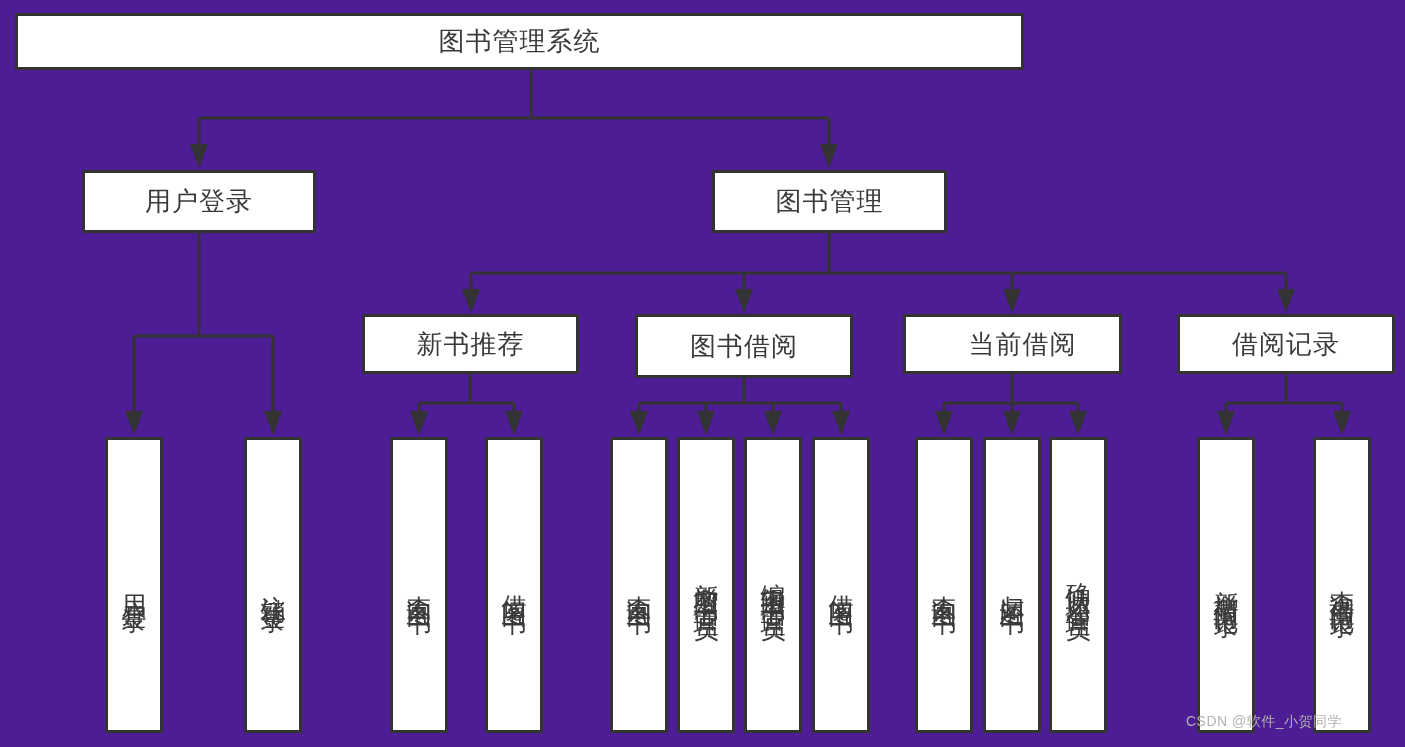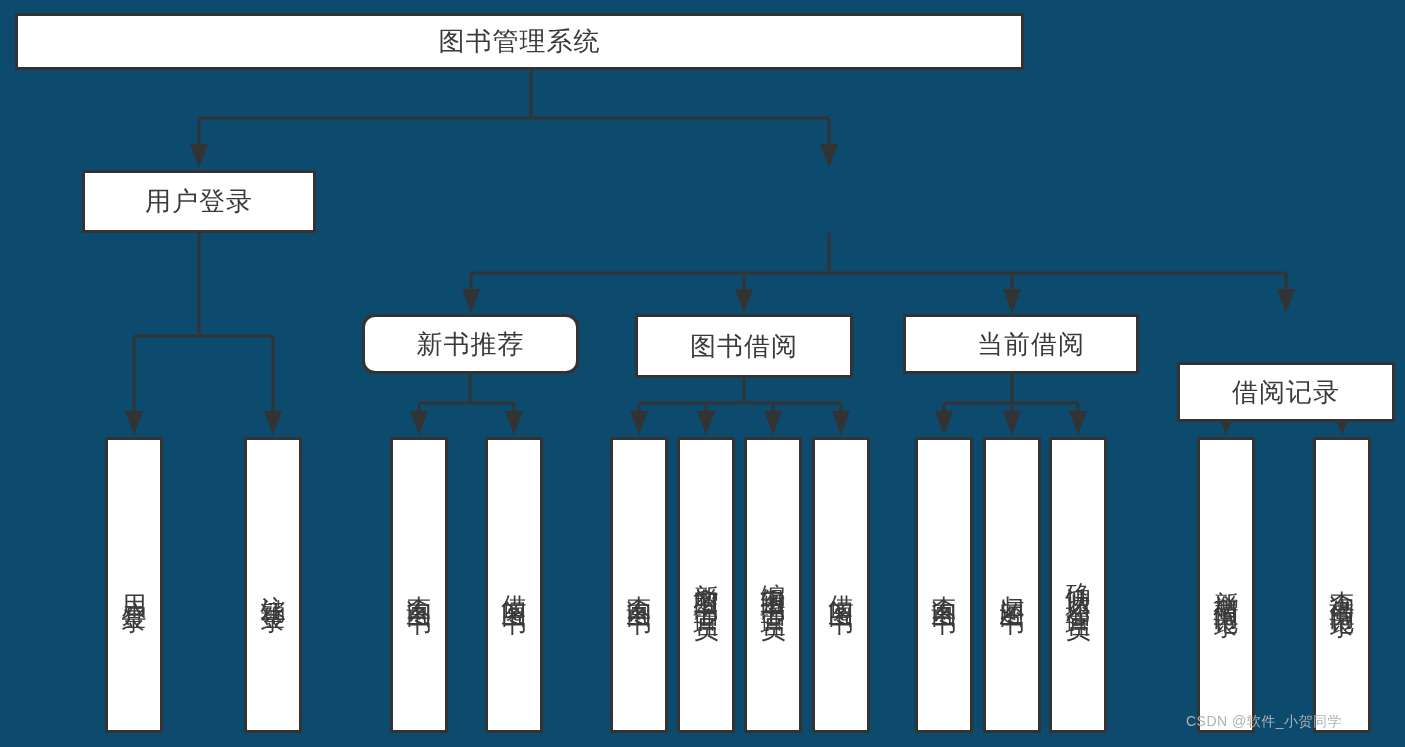--- a/index.html
+++ b/index.html
@@ -4,21 +4,21 @@
 <style>
   html, body {
     margin: 0;
     padding: 0;
     background: #ffffff;
   }
   #stage {
     position: relative;
     width: 1405px;
     height: 747px;
-    background: #0c4a6e;
+    background: #4c1d95;
     font-family: "Liberation Sans", sans-serif;
     overflow: hidden;
   }
   #connectors {
     position: absolute;
     left: 0;
     top: 0;
     z-index: 1;
   }
   .node {
@@ -102,31 +102,34 @@
     </g>
   </svg>
 
   <div class="node node-h" style="left:15px; top:13px; width:1009px; height:57px;">
     <span>图书管理系统</span>
   </div>
 
   <div class="node node-h" style="left:82px; top:170px; width:234px; height:63px;">
     <span>用户登录</span>
   </div>
+  <div class="node node-h" style="left:712px; top:170px; width:235px; height:63px;">
+    <span>图书管理</span>
+  </div>
 
-  <div class="node node-h" style="left:362px; top:314px; width:217px; height:60px;border-radius:13px;">
+  <div class="node node-h" style="left:362px; top:314px; width:217px; height:60px;">
     <span>新书推荐</span>
   </div>
   <div class="node node-h" style="left:635px; top:314px; width:218px; height:64px;">
     <span>图书借阅</span>
   </div>
-  <div class="node node-h" style="left:903px; top:314px; width:236px; height:60px;padding-left:20px;">
+  <div class="node node-h" style="left:903px; top:314px; width:219px; height:60px;padding-left:20px;">
     <span>当前借阅</span>
   </div>
-  <div class="node node-h" style="left:1177px; top:314px; width:218px; height:60px;margin-top:48px;">
+  <div class="node node-h" style="left:1177px; top:314px; width:218px; height:60px;">
     <span>借阅记录</span>
   </div>
 
   <div class="node node-v" style="left:105px; top:437px; width:58px; height:296px;">
     <span>用户登录</span>
   </div>
   <div class="node node-v" style="left:244px; top:437px; width:58px; height:296px;">
     <span>注销登录</span>
   </div>
 

